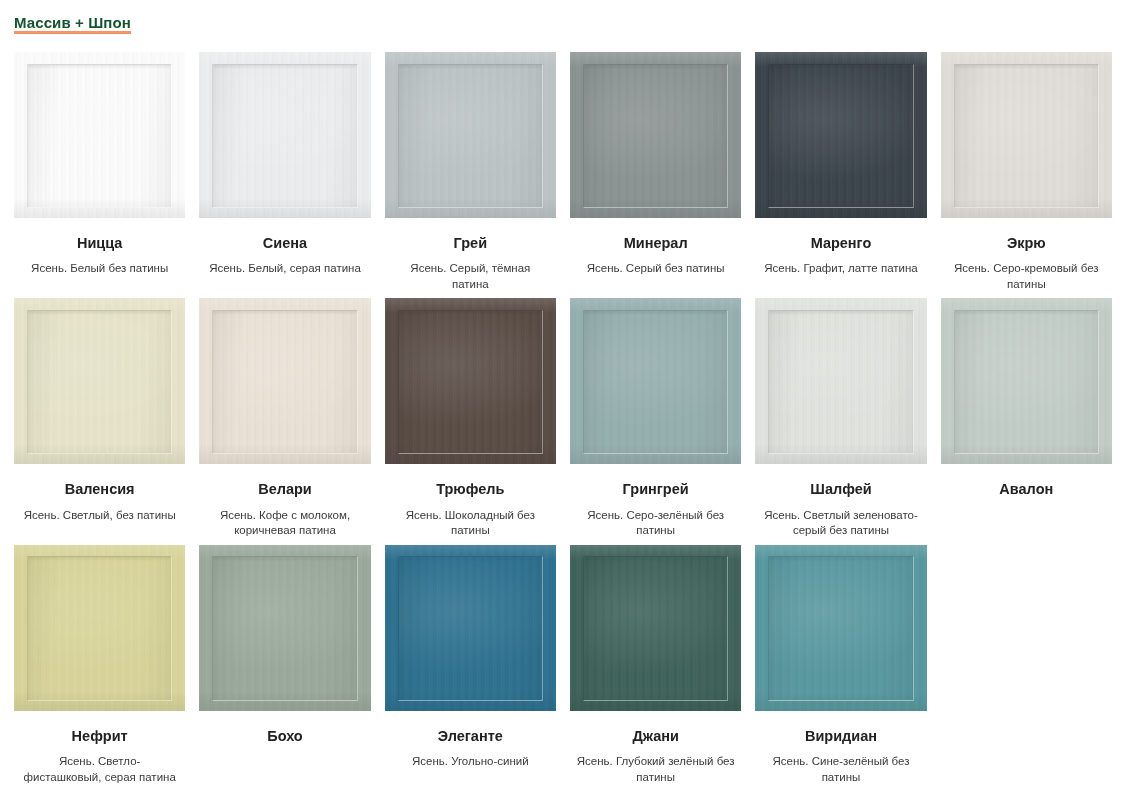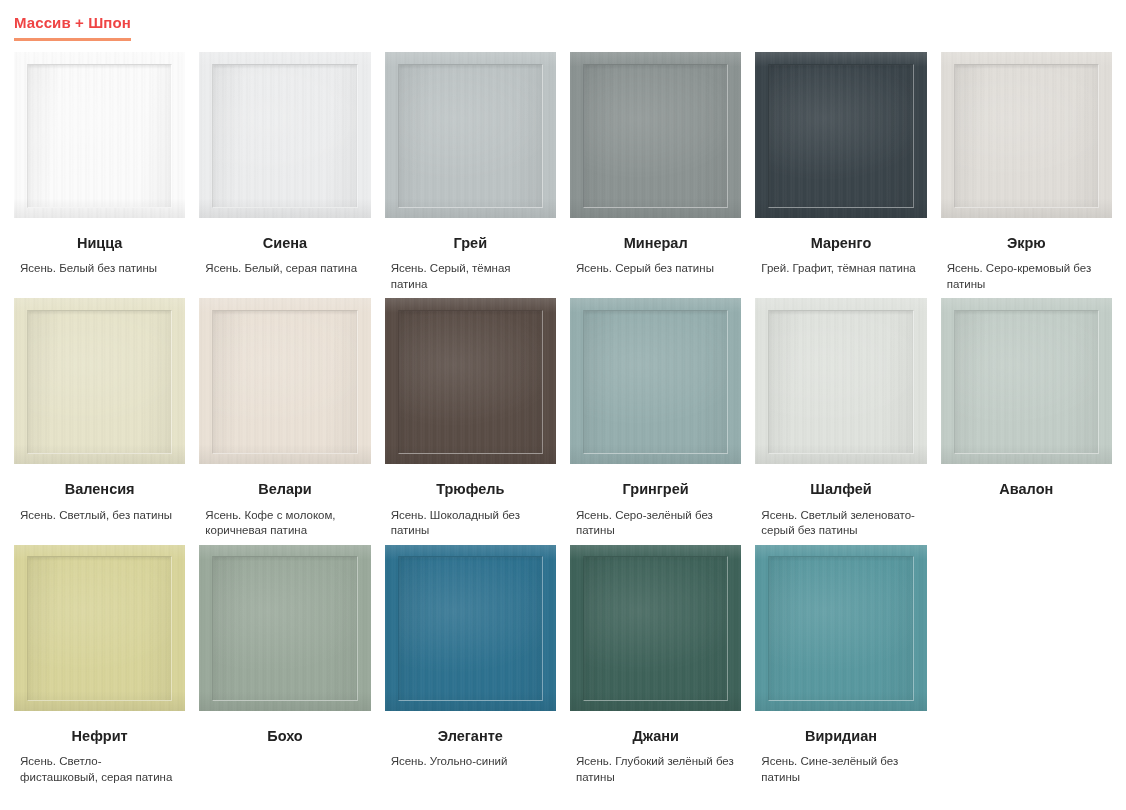--- a/index.html
+++ b/index.html
@@ -14,23 +14,22 @@
 
   
   .tabbar {
     padding: 14px 0 0 14px;
     height: 52px;
   }
   .tab {
     display: inline-block;
     font-size: 15px;
     font-weight: 700;
-    color: #ef4444;
+    color: #14532d;
     letter-spacing: .1px;
-    padding-bottom: 7px;
     border-bottom: 3px solid #f5936a;
     cursor: pointer;
     white-space: nowrap;
   }
 
   
   .grid {
     padding: 0 14px;
     display: grid;
     grid-template-columns: repeat(6, 1fr);
@@ -110,20 +109,21 @@
 
   .title {
     text-align: center;
     font-size: 14.5px;
     font-weight: 700;
     color: #222222;
     margin-top: 17px;
     line-height: 1.2;
   }
   .desc {
+    text-align: center;
     font-size: 11.5px;
     font-weight: 400;
     color: #3a3a3a;
     margin-top: 9px;
     line-height: 1.35;
     padding: 0 6px;
   }
 </style>
 </head>
 <body>
@@ -171,21 +171,21 @@
         <div class="title">Минерал</div>
         <div class="desc">Ясень. Серый без патины</div>
       </div>
       <div class="card">
         <div class="swatch" style="--c: #3a444a;">
           <div class="frame">
             <div class="inner"></div>
           </div>
         </div>
         <div class="title">Маренго</div>
-        <div class="desc">Грей. Графит, тёмная патина</div>
+        <div class="desc">Ясень. Графит, латте патина</div>
       </div>
       <div class="card">
         <div class="swatch" style="--c: #e0ddd8;">
           <div class="frame">
             <div class="inner"></div>
           </div>
         </div>
         <div class="title">Экрю</div>
         <div class="desc">Ясень. Серо-кремовый без патины</div>
       </div>

